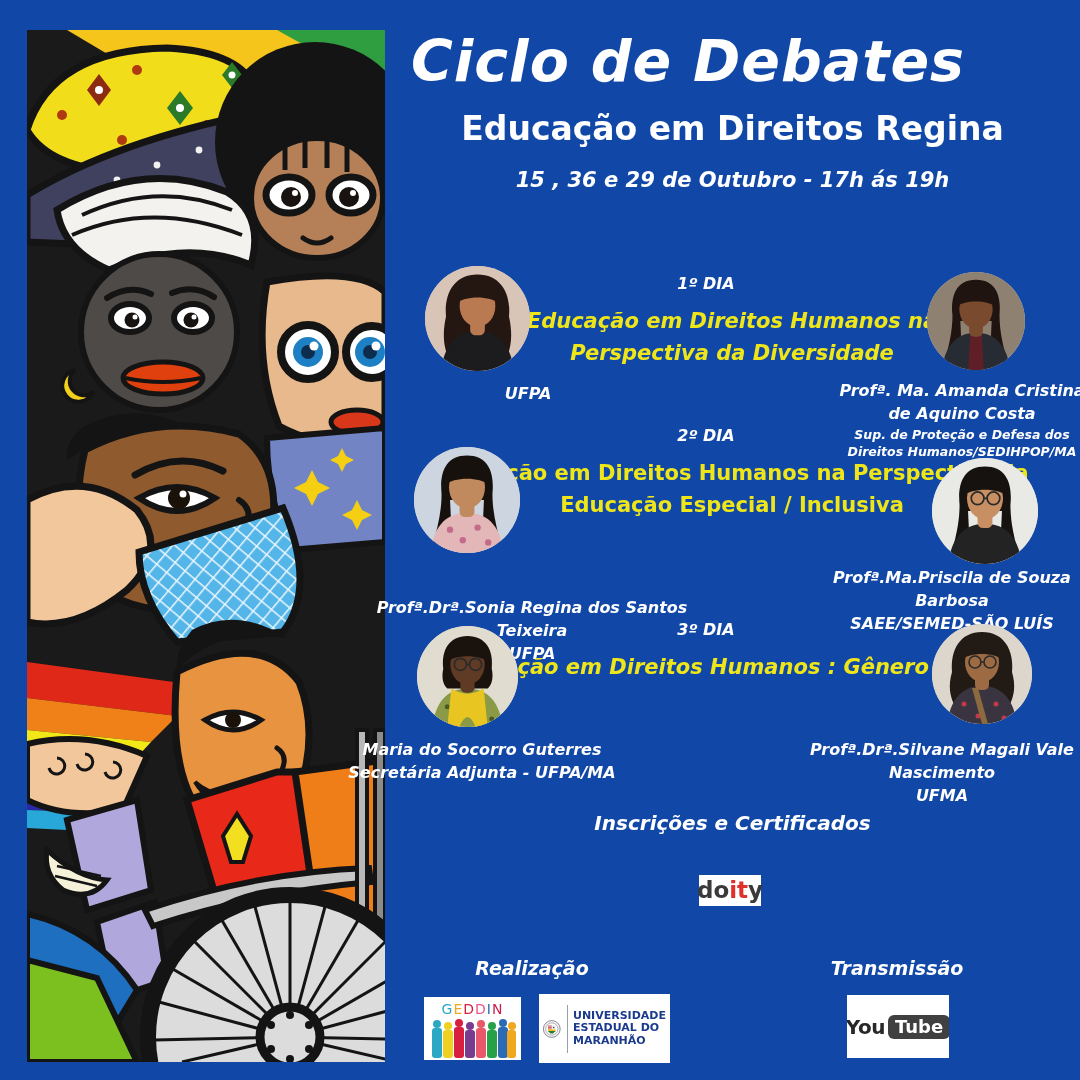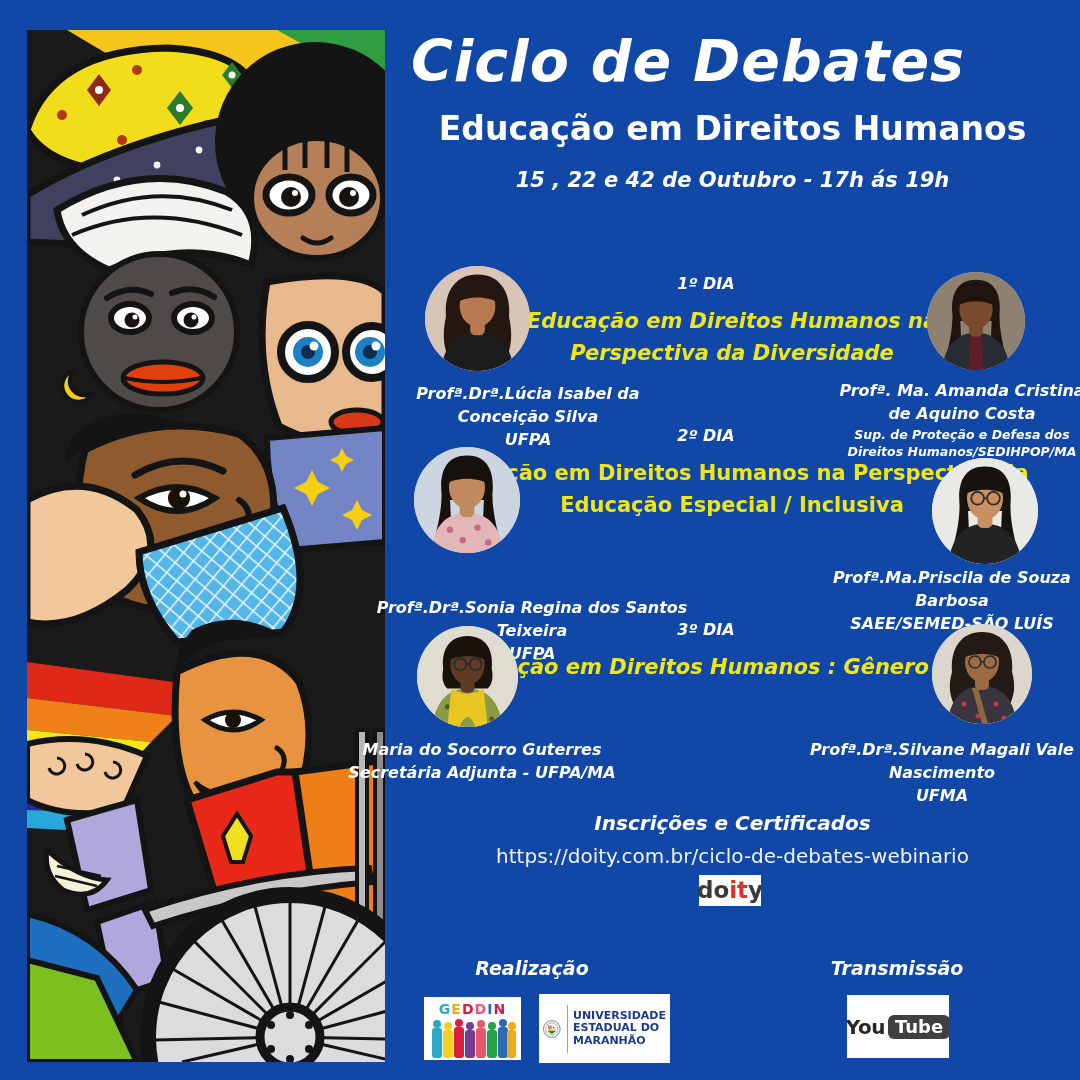--- a/index.html
+++ b/index.html
@@ -47,21 +47,21 @@
     display:flex;align-items:center;justify-content:center;
     font-size:23px;font-weight:bold;color:#3a3a3a;line-height:1;}
   .doity .red{color:#E0302A;}
 
   .realizacao{left:432px;top:957px;width:200px;font-size:19px;}
   .transmissao{left:797px;top:957px;width:200px;font-size:19px;}
 
   
   .logo-box{background:#fff;display:flex;align-items:center;justify-content:center;overflow:hidden;}
   .geddin{left:424px;top:997px;width:97px;height:63px;flex-direction:column;padding-top:2px;box-sizing:border-box;}
-  .geddin-word{font-size:14px;font-weight:bold;letter-spacing:1px;line-height:1;text-align:right;}
+  .geddin-word{font-size:14px;font-weight:normal;letter-spacing:1px;line-height:1;text-align:right;}
   .geddin-word span:nth-child(1){color:#2BA8C4;}
   .geddin-word span:nth-child(2){color:#F0A81E;}
   .geddin-word span:nth-child(3){color:#D81F3F;}
   .geddin-word span:nth-child(4){color:#E8578A;}
   .geddin-word span:nth-child(5){color:#2B6BB5;}
   .geddin-word span:nth-child(6){color:#C81F4F;}
 
   .uema{left:539px;top:994px;width:131px;height:69px;gap:6px;padding:12px 4px;box-sizing:border-box;}
   .uema-divider{width:1px;height:48px;background:#9aa0a8;}
   .uema-text{color:#1a3a8c;font-weight:bold;font-size:11px;line-height:1.15;text-align:left;}
@@ -291,22 +291,22 @@
             <circle cx="282" cy="1019" r="4"></circle>
           <circle cx="263" cy="1029" r="4"></circle>
             <circle cx="244" cy="1019" r="4"></circle>
             <circle cx="244" cy="995" r="4"></circle>
         </g>
       </g>
     </svg>
   </div>
 
   <div class="abs ctr bi title">Ciclo de Debates</div>
-  <div class="abs ctr b subtitle">Educação em Direitos Humanos</div>
-  <div class="abs ctr bi dateline">15 , 22 e 42 de Outubro - 17h ás 19h</div>
+  <div class="abs ctr b subtitle">Educação em Direitos Regina</div>
+  <div class="abs ctr bi dateline">15 , 36 e 29 de Outubro - 17h ás 19h</div>
 
   <div class="abs ctr bi day-label day1-label">1º DIA</div>
   <div class="abs ctr bi yellow topic topic1">Educação em Direitos Humanos na Perspectiva da Diversidade</div>
 
   <div class="abs photo p1L av1 curly">
     <svg viewBox="0 0 100 100">
       <rect class="bg" width="100" height="100"></rect>
       <path class="hair hair-curly" d="M50,8 C28,8 18,26 20,48 C16,66 18,80 24,90 L76,90 C82,80 84,66 80,48 C82,26 72,8 50,8 Z"></path>
       <path class="top" d="M50,62 C28,62 18,78 15,100 L85,100 C82,78 72,62 50,62 Z"></path>
       <rect class="skin" x="43" y="50" width="14" height="16" rx="5"></rect>
@@ -330,21 +330,20 @@
       <ellipse class="skin" cx="50" cy="38" rx="17" ry="20"></ellipse>
       <path class="hair" d="M50,12 C33,12 27,26 29,36 C38,28 62,28 71,36 C73,26 67,12 50,12 Z"></path>
       <g class="glasses">
           <circle cx="43" cy="38" r="6"></circle>
           <circle cx="58" cy="38" r="6"></circle>
           <line x1="49" y1="38" x2="52" y2="38"></line>
         </g>
     </svg>
   </div>
   <div class="abs ctr bi caption cap1L">
-    <div>Profª.Drª.Lúcia Isabel da Conceição Silva</div>
     <div>UFPA</div>
   </div>
   <div class="abs ctr bi caption cap1R">
     <div>Profª. Ma. Amanda Cristina de Aquino Costa</div>
     <div class="org-small">Sup. de Proteção e Defesa dos Direitos Humanos/SEDIHPOP/MA</div>
   </div>
 
   <div class="abs ctr bi day-label day2-label">2º DIA</div>
   <div class="abs ctr yellow topic topic2">Educação em Direitos Humanos na Perspectiva da Educação Especial / Inclusiva</div>
 
@@ -444,21 +443,20 @@
   <div class="abs ctr bi caption cap3L">
     <div>Maria do Socorro Guterres</div>
     <div>Secretária Adjunta - UFPA/MA</div>
   </div>
   <div class="abs ctr bi caption cap3R">
     <div>Profª.Drª.Silvane Magali Vale Nascimento</div>
     <div>UFMA</div>
   </div>
 
   <div class="abs ctr bi inscricoes">Inscrições e Certificados</div>
-  <div class="abs ctr url">https://doity.com.br/ciclo-de-debates-webinario</div>
   <div class="abs doity">
       <span>do</span>
       <span class="red">it</span>
       <span>y</span>
     </div>
 
   <div class="abs ctr bi realizacao">Realização</div>
   <div class="abs ctr bi transmissao">Transmissão</div>
 
   <div class="abs logo-box geddin">

